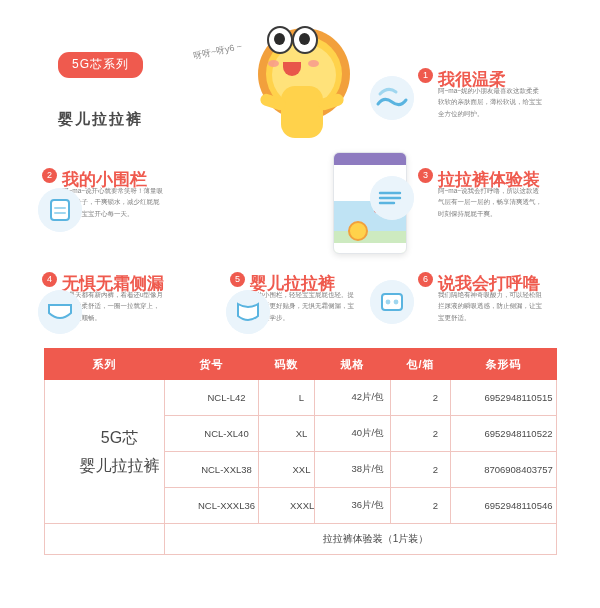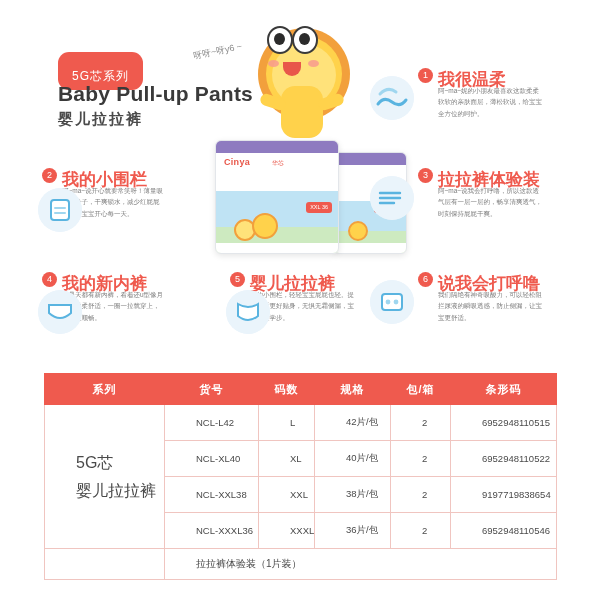--- a/index.html
+++ b/index.html
@@ -22,21 +22,21 @@
 
   
   .badge {
     position: absolute;
     left: 58px;
     top: 52px;
     background: #ef5a4e;
     color: #fff;
     font-size: 12px;
     letter-spacing: 1px;
-    padding: 16px 14px 5px 14px;
+    padding: 4px 14px 5px 14px;
     border-radius: 11px;
     white-space: nowrap;
   }
   .title-en {
     position: absolute;
     left: 58px;
     top: 82px;
     font-size: 21px;
     font-weight: bold;
     color: #3a3a3a;
@@ -280,41 +280,42 @@
     position: absolute;
     left: 0; right: 0; bottom: 0;
     height: 10px;
     background: #fff;
   }
 
   
   .tablewrap {
     position: absolute;
     left: 44px;
-    top: 373px;
+    top: 348px;
     width: 512px;
   }
   table.spec {
     width: 512px;
     border-collapse: collapse;
     table-layout: fixed;
   }
   table.spec th {
     background: #ef5a4e;
     color: #ffffff;
     font-size: 11px;
     font-weight: bold;
     height: 28px;
     border: 1px solid #ef5a4e;
     letter-spacing: 1px;
   }
   table.spec td {
     border: 1px solid #f0c5c0;
     font-size: 9.5px;
     color: #4a4a4a;
+    text-align: center;
     height: 33px;
     padding-left: 31px;
   }
   table.spec td.series {
     font-size: 16px;
     line-height: 1.7;
     color: #4a4a4a;
   }
   table.spec td.footer-cell {
     height: 28px;
@@ -326,21 +327,20 @@
   .col4 { width: 76px; }
   .col5 { width: 60px; }
   .col6 { width: 106px; }
 </style>
 </head>
 <body>
 
 <div class="page">
 
   <div class="badge">5G芯系列</div>
-  <div class="title-en">Baby Pull-up Pants</div>
   <div class="title-cn">婴儿拉拉裤</div>
   <div class="hand-note">呀呀~呀y6 ~</div>
 
   <div class="lion">
     <div class="mane"></div>
     <div class="face"></div>
   </div>
   <div class="eye l"></div>
   <div class="eye r"></div>
   <div class="pupil l"></div>
@@ -353,30 +353,20 @@
   <div class="arm r"></div>
 
   <div class="pack side">
     <div class="bar-top"></div>
     <div class="scene"></div>
     <div class="sizetag">XXL 36</div>
     <div class="mini-lion3"></div>
     <div class="white-strip"></div>
   </div>
 
-  <div class="pack main">
-    <div class="bar-top"></div>
-    <div class="brand">Cinya</div>
-    <div class="brand-cn">华芯</div>
-    <div class="scene"></div>
-    <div class="sizetag">XXL 36</div>
-    <div class="mini-lion2"></div>
-    <div class="mini-lion"></div>
-    <div class="white-strip"></div>
-  </div>
 
   <div class="feature right" style="left:418px; top:68px;">
     <div class="num">1</div>
     <div class="ftitle">我很温柔</div>
     <div class="fbody">阿~ma~妮的小朋友最喜欢这款柔柔软软的亲肤面层，薄松软说，给宝宝全方位的呵护。</div>
     <div class="ficon" style="left:-48px; top:8px;">
       <svg width="44" height="44" viewBox="0 0 44 44" aria-hidden="true">
         <circle cx="22" cy="22" r="22" fill="#eaf4fb"></circle>
         <path d="M8 28 Q14 20 22 26 T36 24" stroke="#5ab4e0" stroke-width="3" fill="none" stroke-linecap="round"></path>
         <path d="M10 18 Q18 10 26 16" stroke="#9fd6ef" stroke-width="3" fill="none" stroke-linecap="round"></path>
@@ -404,21 +394,21 @@
     <div class="ficon" style="left:-48px; top:8px;">
       <svg width="44" height="44" viewBox="0 0 44 44" aria-hidden="true">
         <circle cx="22" cy="22" r="22" fill="#eaf4fb"></circle>
         <path d="M10 17 h20 M10 22 h20 M10 27 h14" stroke="#5ab4e0" stroke-width="2.4" stroke-linecap="round"></path>
       </svg>
     </div>
   </div>
 
   <div class="feature left colL" style="left:42px; top:272px;">
     <div class="num">4</div>
-    <div class="ftitle">我的新内裤</div>
+    <div class="ftitle">无惧无霜侧漏</div>
     <div class="fbody">我是天都有新内裤，看着还u型像月牙，柔柔舒适，一圈一拉就穿上，学步更顺畅。</div>
     <div class="ficon" style="left:-4px; top:18px;">
       <svg width="44" height="44" viewBox="0 0 44 44" aria-hidden="true">
         <circle cx="22" cy="22" r="22" fill="#eaf4fb"></circle>
         <path d="M11 15 h22 v8 q-11 10 -22 0 z" fill="#ffffff" stroke="#5ab4e0" stroke-width="2"></path>
       </svg>
     </div>
   </div>
 
   <div class="feature left" style="left:230px; top:272px;">
@@ -484,21 +474,21 @@
           <td>XL</td>
           <td>40片/包</td>
           <td>2</td>
           <td>6952948110522</td>
         </tr>
         <tr>
           <td>NCL-XXL38</td>
           <td>XXL</td>
           <td>38片/包</td>
           <td>2</td>
-          <td>9197719838654</td>
+          <td>8706908403757</td>
         </tr>
         <tr>
           <td>NCL-XXXL36</td>
           <td>XXXL</td>
           <td>36片/包</td>
           <td>2</td>
           <td>6952948110546</td>
         </tr>
         <tr>
           <td class="footer-cell"></td>

